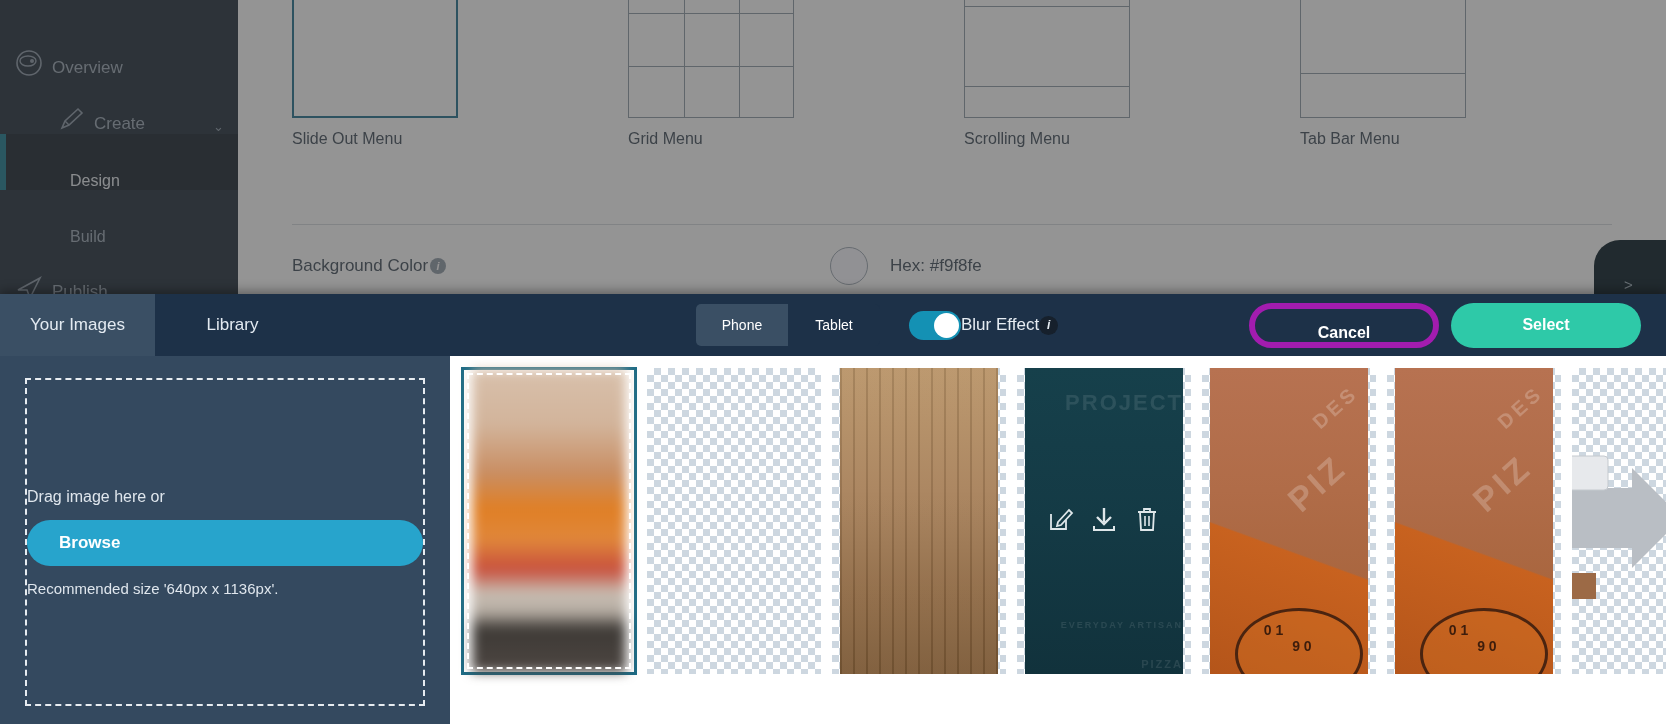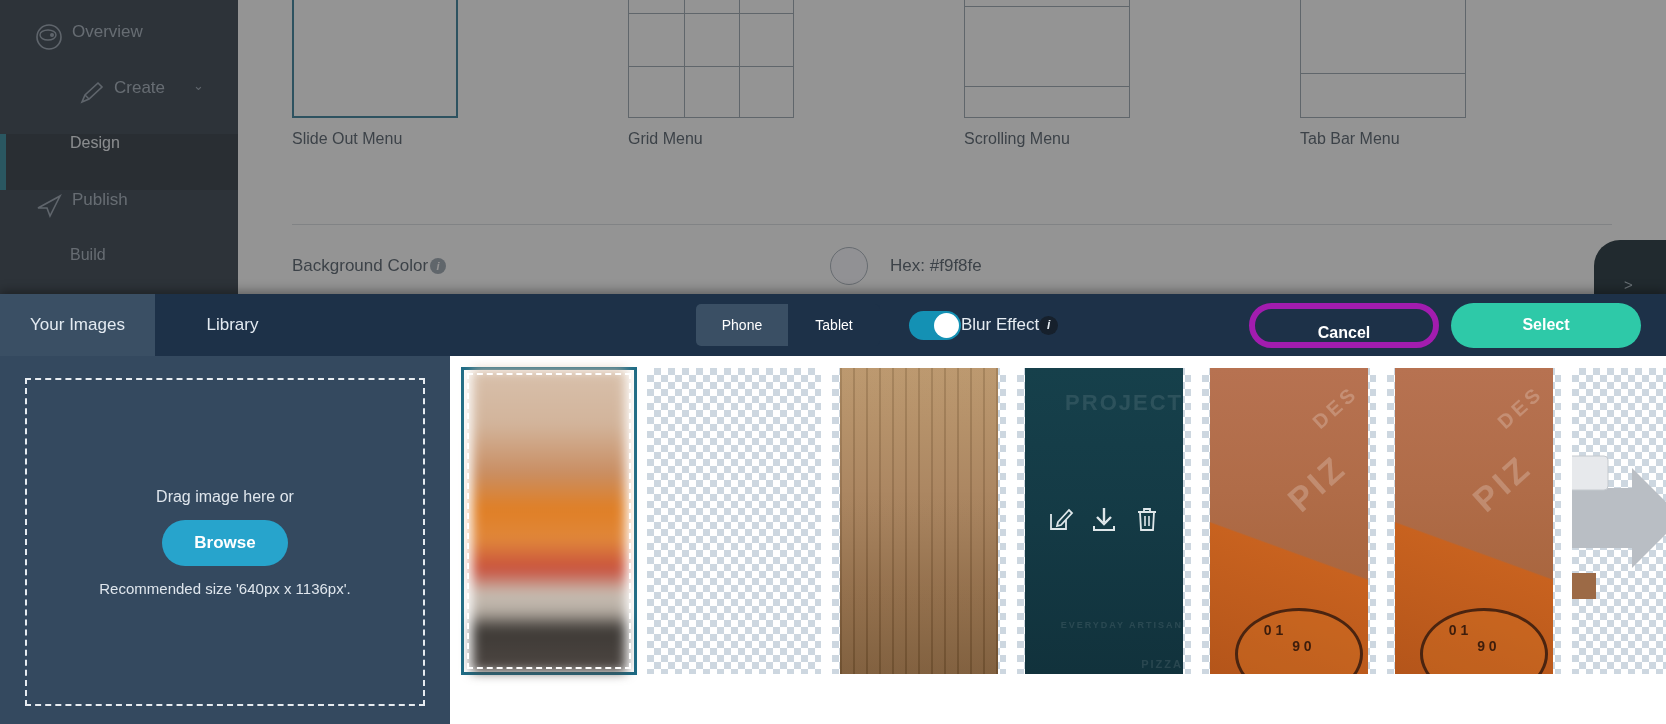--- a/index.html
+++ b/index.html
@@ -16,22 +16,22 @@
     position:absolute; inset:0;
     display:flex;
   }
   .app-sidebar {
     width:238px; flex:0 0 238px;
     background:#1b2937;
     padding-top:22px;
     position:relative;
   }
   .nav-item {
-    display:flex; align-items:flex-start;
-    height:56px; padding:0 34px;
+    display:flex; align-items:flex-end;
+    height:56px; padding:0 14px;
     color:#9aa7b4; font-size:17px;
     position:relative;
   }
   .nav-item .nav-ico { width:38px; flex:0 0 38px; display:flex; align-items:center; }
   .nav-item.sub { padding-left:70px; font-size:16px; }
   .nav-item.active-sub { background:#121d28; color:#e8edf2; }
   .nav-item.active-sub::before {
     content:""; position:absolute; left:0; top:0; bottom:0; width:6px; background:#16798f;
   }
   .nav-item.group { background:#1b2937;margin-left:42px; }
@@ -163,21 +163,21 @@
   .modal-body { flex:1; display:flex; background:#ffffff; min-height:0; }
 
   .drop-panel {
     width:450px; flex:0 0 450px; background:#34495f;
     display:flex; align-items:center; justify-content:center;
     padding:22px 25px 18px 25px;
   }
   .dropzone {
     width:100%; height:100%;
     border:2px dashed #e7ecf1;
-    display:flex;flex-direction:column;align-items:center;justify-content:center;
+    display:flex;flex-direction:column;justify-content:center;
     gap:14px;
   }
   .dz-text { color:#dfe6ed; font-size:16px; }
   .btn-browse {
     background:#27a4cc; color:#fff; font-weight:bold; font-size:17px;
     border-radius:23px; padding:13px 32px;
   }
   .dz-note { color:#dfe6ed; font-size:15px; }
 
   .gallery {
@@ -272,31 +272,31 @@
           </svg>
       </span>
       <span>Create</span>
       <span class="chev">⌄</span>
     </div>
 
     <div class="nav-item sub active-sub">
       <span>Design</span>
     </div>
 
+    <div class="nav-item sub">
+      <span>Build</span>
+    </div>
+
     <div class="nav-item">
       <span class="nav-ico">
         <svg width="30" height="30" viewBox="0 0 30 30">
             <path d="M4 18 L26 6 L16 26 L13 18 Z" fill="none" stroke="#8b98a6" stroke-width="1.6"></path>
           </svg>
       </span>
       <span>Publish</span>
-    </div>
-
-    <div class="nav-item sub">
-      <span>Build</span>
     </div>
   </div>
 
   <div class="app-main">
     <div class="tmpl-row">
 
       <div class="tmpl selected">
         <div class="frame"></div>
         <div class="caption">Slide Out Menu</div>
       </div>

